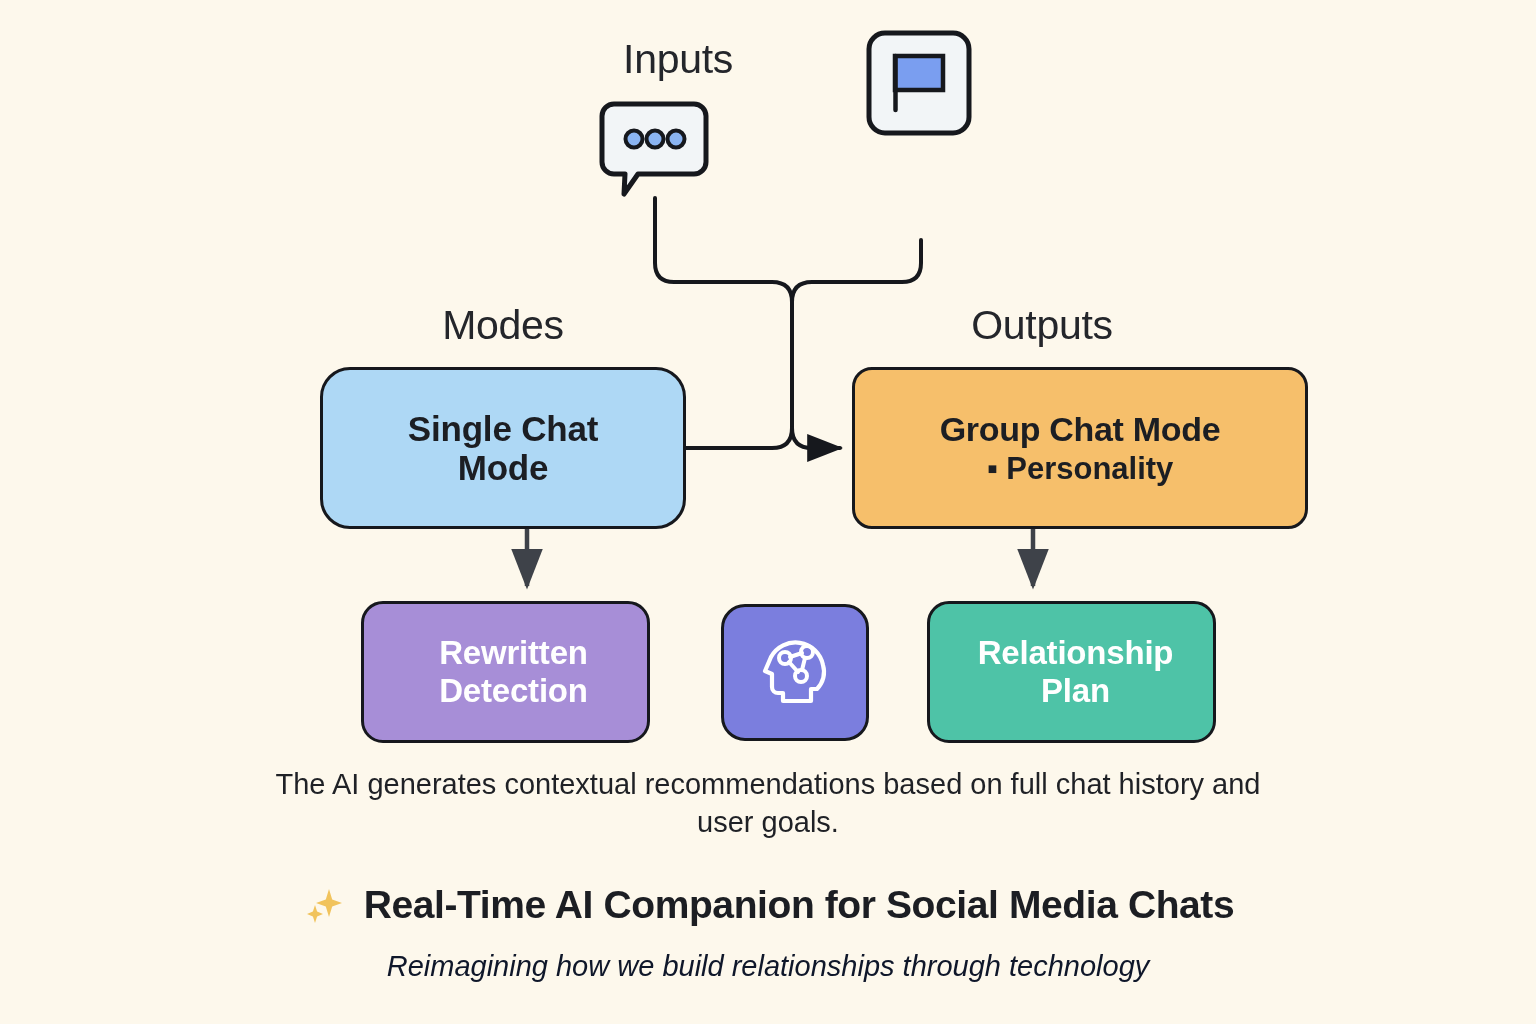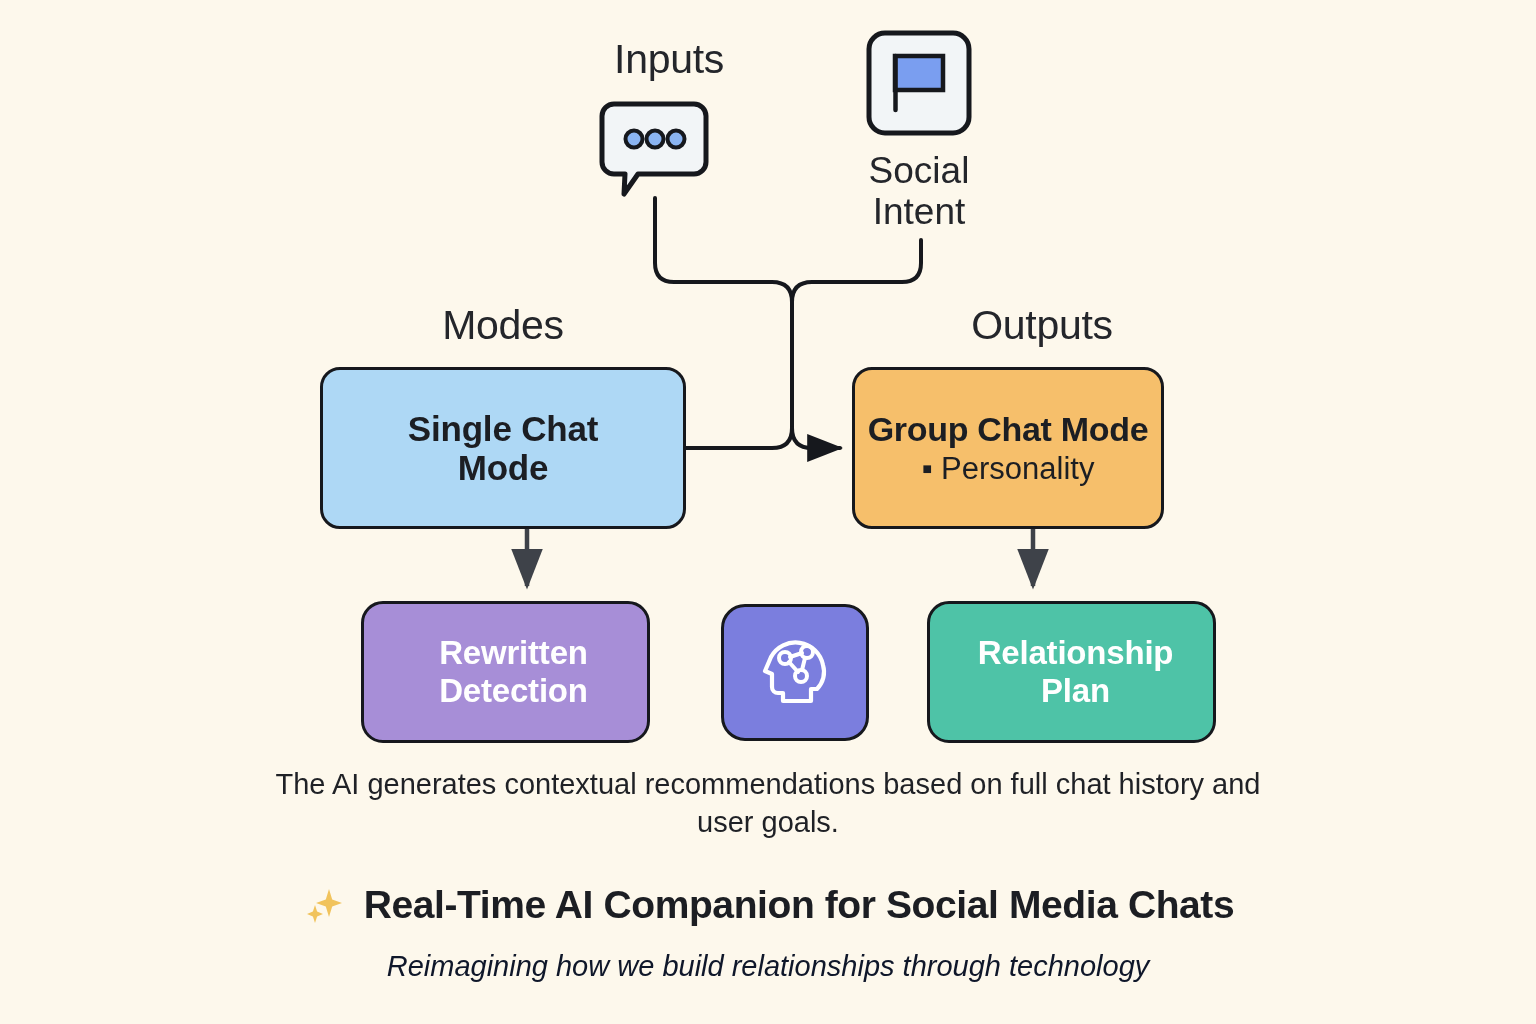--- a/index.html
+++ b/index.html
@@ -23,21 +23,21 @@
   
   .caption {
     position: absolute;
     font-size: 41px;
     font-weight: 400;
     color: #24262b;
     letter-spacing: -0.3px;
     white-space: nowrap;
     text-align: center;
   }
-  #cap-inputs  { left: 4px;    top: 36px;  width: 1330px; }
+  #cap-inputs  { left: 13px;    top: 36px;  width: 1330px; }
   #cap-modes   { left: 320px; top: 302px; width: 366px; }
   #cap-outputs { left: 852px; top: 302px; width: 380px; }
 
   
   #bubble-wrap { left: 598px; top: 100px; width: 112px; height: 98px; }
   #flag-wrap   { left: 864px; top: 28px;  width: 110px; height: 110px; }
 
   
   #social-intent-label {
     left: 832px; top: 150px; width: 174px;
@@ -55,34 +55,34 @@
     border-radius: 18px;
     display: flex;
     flex-direction: column;
     align-items: center;
     justify-content: center;
     text-align: center;
     line-height: 1.12;
   }
   #node-single {
     left: 320px; top: 367px; width: 366px; height: 162px;
-    background: #aed8f5; border-radius: 20px;
+    background: #aed8f5; border-radius: 30px;
   }
   #node-single .title {
     font-size: 35px; font-weight: bold; color: #1c1e23; letter-spacing: -0.2px;
   }
   #node-group {
-    left: 852px; top: 367px; width: 312px; height: 162px;
+    left: 852px; top: 367px; width: 456px; height: 162px;
     background: #f6bf6b; border-radius: 20px;
   }
   #node-group .title {
     font-size: 34px; font-weight: bold; color: #1c1e23; letter-spacing: -0.3px;
   }
   #node-group .sub {
-    font-size: 31px; font-weight: 400; color: #1c1e23; margin-top: 4px; line-height: 1.12;
+    font-size: 31px; font-weight: 700; color: #1c1e23; margin-top: 4px; line-height: 1.12;
   }
 
   #node-rewritten {
     left: 361px; top: 601px; width: 289px; height: 142px;
     background: #a78ed7; border-radius: 22px; padding-left: 16px;
   }
   #node-plan {
     left: 927px; top: 601px; width: 289px; height: 142px;
     background: #4ec3a7; border-radius: 22px; padding-left: 8px;
   }
@@ -134,24 +134,20 @@
   </div>
 
   <div class="abs" id="flag-wrap">
     <svg width="110" height="110" viewBox="0 0 110 110">
       <rect x="5" y="5" width="100" height="100" rx="16" ry="16" fill="#f2f5f7" stroke="#16181d" stroke-width="5"></rect>
       <rect x="31" y="28" width="48" height="34" fill="#7a9ef0" stroke="#16181d" stroke-width="4.5"></rect>
       <line x1="31.5" y1="28" x2="31.5" y2="82" stroke="#16181d" stroke-width="4.5" stroke-linecap="round"></line>
     </svg>
   </div>
 
-  <div class="abs" id="social-intent-label">
-    <div>Social</div>
-    <div>Intent</div>
-  </div>
 
   <svg class="abs" id="connectors">
     <defs>
       <marker id="arrowhead" markerWidth="9" markerHeight="7" refX="8.2" refY="3.5" orient="auto">
         <polygon points="0 0, 9 3.5, 0 7" fill="#16181d"></polygon>
       </marker>
       <marker id="arrowdown" markerWidth="9" markerHeight="7" refX="8.2" refY="3.5" orient="auto">
         <polygon points="0 0, 9 3.5, 0 7" fill="#3e4249"></polygon>
       </marker>
     </defs>

